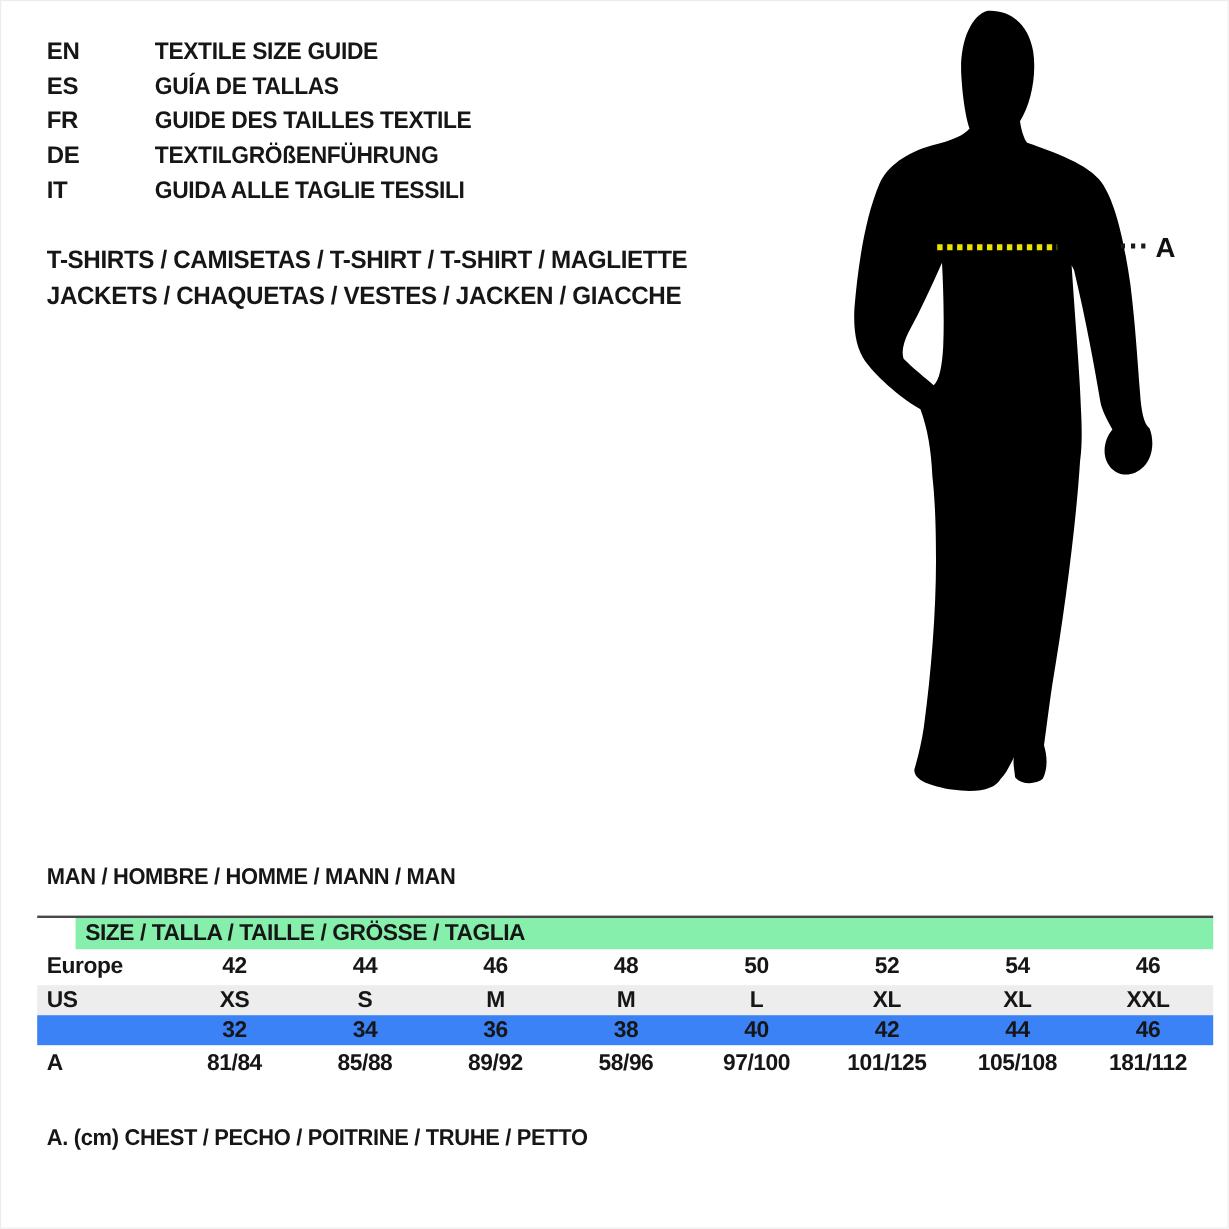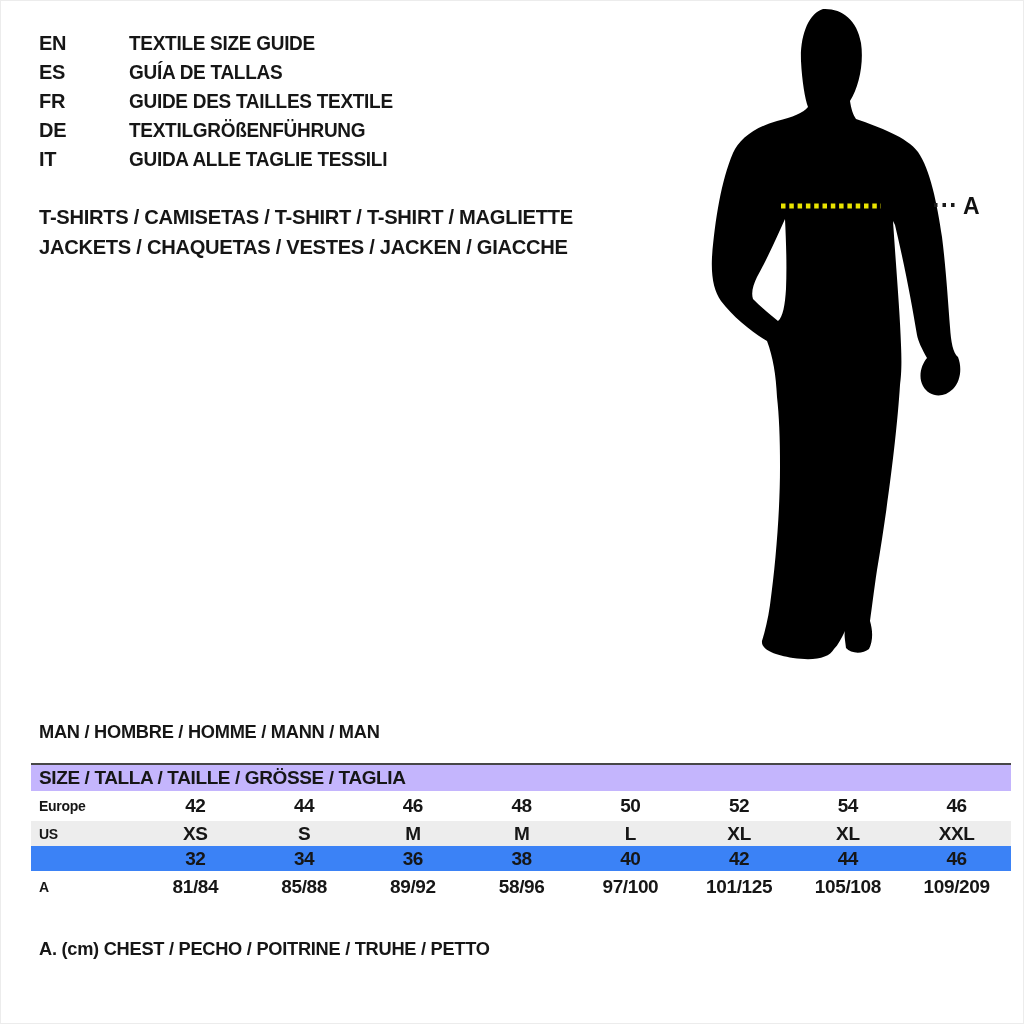--- a/index.html
+++ b/index.html
@@ -21,21 +21,21 @@
   
   .figure{position:absolute;left:680px;top:4px;width:320px;height:660px;}
   
   .section-title{position:absolute;left:38px;top:720px;font-weight:700;font-size:19px;
     letter-spacing:-0.015em;transform:scaleX(.96);transform-origin:left;white-space:nowrap;}
   
   .size-table{position:absolute;left:30px;top:762px;width:980px;border-top:2px solid #474747;}
   .table-header{height:26px;line-height:26px;padding-left:8px;font-weight:700;font-size:19px;
     letter-spacing:-0.02em;white-space:nowrap;}
   .t-row{display:grid;grid-template-columns:110px repeat(8,1fr);align-items:center;}
-  .t-label{padding-left:8px;font-weight:700;font-size:14px;letter-spacing:-0.02em;}
+  .t-label{padding-left:8px;font-weight:700;font-size:19px;letter-spacing:-0.02em;}
   .t-cell{text-align:center;font-weight:700;font-size:19px;letter-spacing:-0.02em;}
   
   .footnote{position:absolute;left:38px;top:937px;font-weight:700;font-size:19px;
     letter-spacing:-0.015em;transform:scaleX(.96);transform-origin:left;white-space:nowrap;}
 </style>
 </head>
 <body>
 
 <div class="canvas">
 
@@ -112,21 +112,21 @@
              C106 260 105 234 104 214
              Z" fill="#000000"></path>
     <line x1="100" y1="201" x2="200" y2="201" stroke-width="5" stroke-dasharray="4.5 3.8" stroke="#eae400"></line>
     <line x1="253" y1="200" x2="275" y2="200" stroke-width="4" stroke-dasharray="3.5 5" stroke="#1a1a1a"></line>
     <text x="282" y="209" font-size="23" font-weight="700" fill="#111">A</text>
   </svg>
 
   <div class="section-title">MAN / HOMBRE / HOMME / MANN / MAN</div>
 
   <div class="size-table">
-    <div class="table-header" id="table-header" style="background: #c4b5fd;">SIZE / TALLA / TAILLE / GRÖSSE / TAGLIA</div>
+    <div class="table-header" id="table-header" style="background: #86efac; margin-left: 32px;">SIZE / TALLA / TAILLE / GRÖSSE / TAGLIA</div>
     <div id="table-body">
         <div class="t-row" style="height: 30px;">
           <div class="t-label">Europe</div>
           <div class="t-cell">42</div>
           <div class="t-cell">44</div>
           <div class="t-cell">46</div>
           <div class="t-cell">48</div>
           <div class="t-cell">50</div>
           <div class="t-cell">52</div>
           <div class="t-cell">54</div>
@@ -156,20 +156,20 @@
         </div>
         <div class="t-row" style="height: 32px;">
           <div class="t-label">A</div>
           <div class="t-cell">81/84</div>
           <div class="t-cell">85/88</div>
           <div class="t-cell">89/92</div>
           <div class="t-cell">58/96</div>
           <div class="t-cell">97/100</div>
           <div class="t-cell">101/125</div>
           <div class="t-cell">105/108</div>
-          <div class="t-cell">109/209</div>
+          <div class="t-cell">181/112</div>
         </div>
       </div>
   </div>
 
   <div class="footnote">A. (cm) CHEST / PECHO / POITRINE / TRUHE / PETTO</div>
 
 </div>
 
 </body></html>

